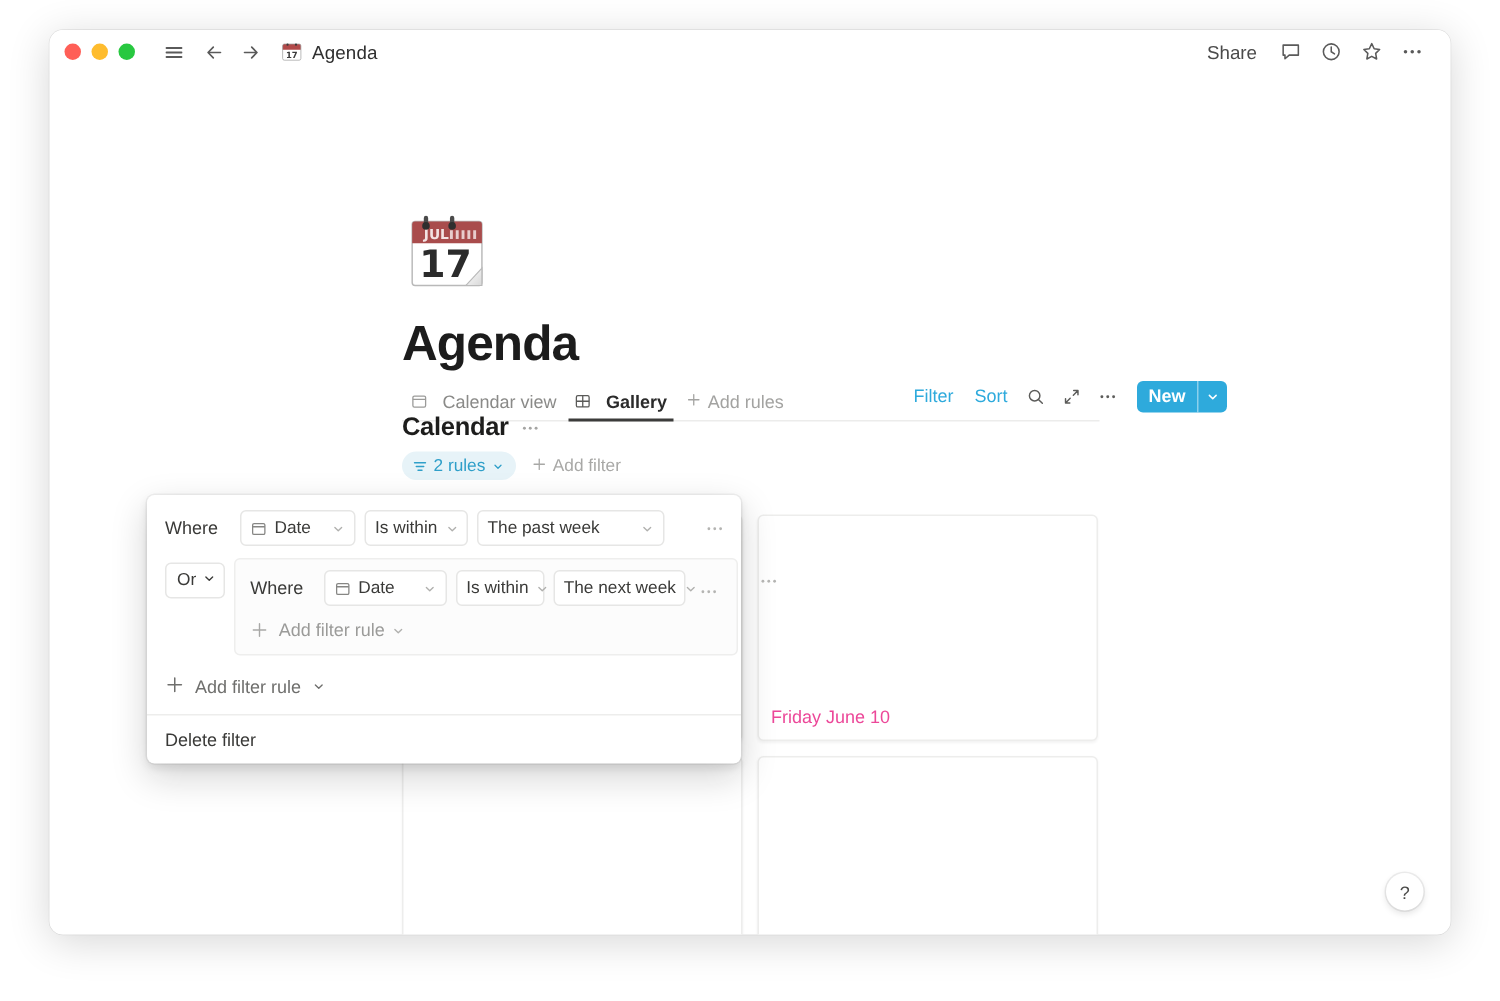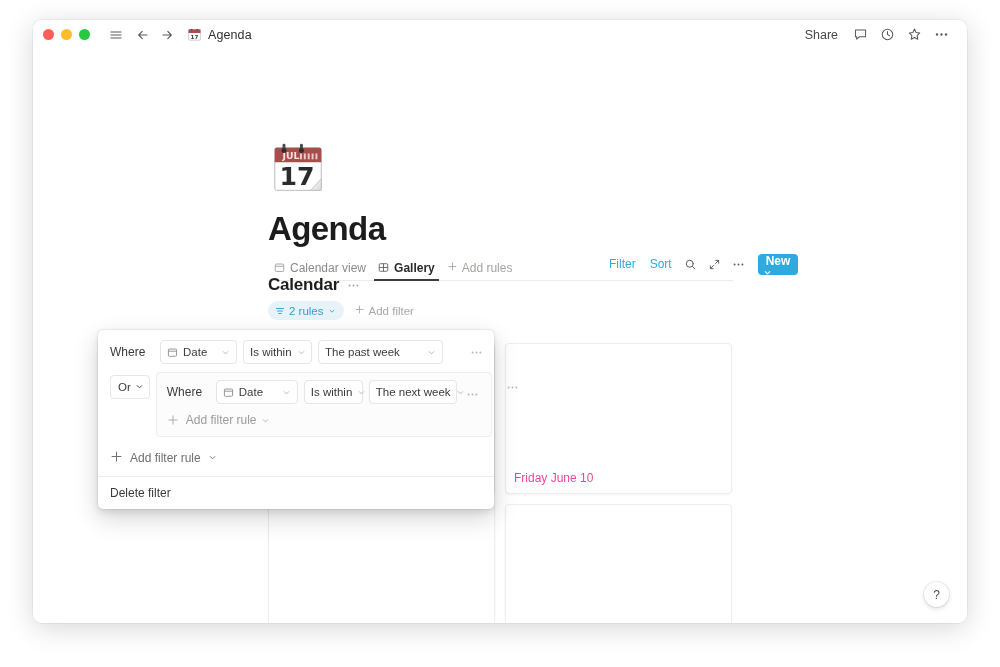--- a/index.html
+++ b/index.html
@@ -104,21 +104,21 @@
   .viewbar {
     position: absolute;
     left: 235px; top: 206px;
     width: 465px;
     height: 26px;
     display: flex;
     align-items: center;
     border-bottom: 1px solid #ececeb;
   }
   .view-tab {
-    display: flex; align-items: center; gap: 5px;
+    display: flex; align-items: center; gap: 10px;
     font-size: 12px; color: #8a8a88;
     padding: 0 6px;
     height: 25px;
     position: relative;
   }
   .view-tab.active { color: #2b2b2b; font-weight: bold; }
   .view-tab.active:after {
     content: ""; position: absolute;
     left: 2px; right: 2px; bottom: -1px;
     height: 2px; background: #3c3c3b;
@@ -146,21 +146,20 @@
     color: #5c5c5a;
     border-radius: 4px;
   }
   .new-btn {
     display: flex; align-items: stretch;
     background: #2eaadc;
     border-radius: 4px;
     margin-left: 6px;
     height: 21px;
     overflow: hidden;
-    flex-direction: column;
   }
   .new-btn .nb-label {
     font-size: 12px; font-weight: bold; color: #ffffff;
     padding: 0 8px;
     display: flex; align-items: center;
   }
   .new-btn .nb-div { width: 1px; background: rgba(255,255,255,0.45); }
   .new-btn .nb-caret {
     display: flex; align-items: center; justify-content: center;
     width: 19px; color: #ffffff;

